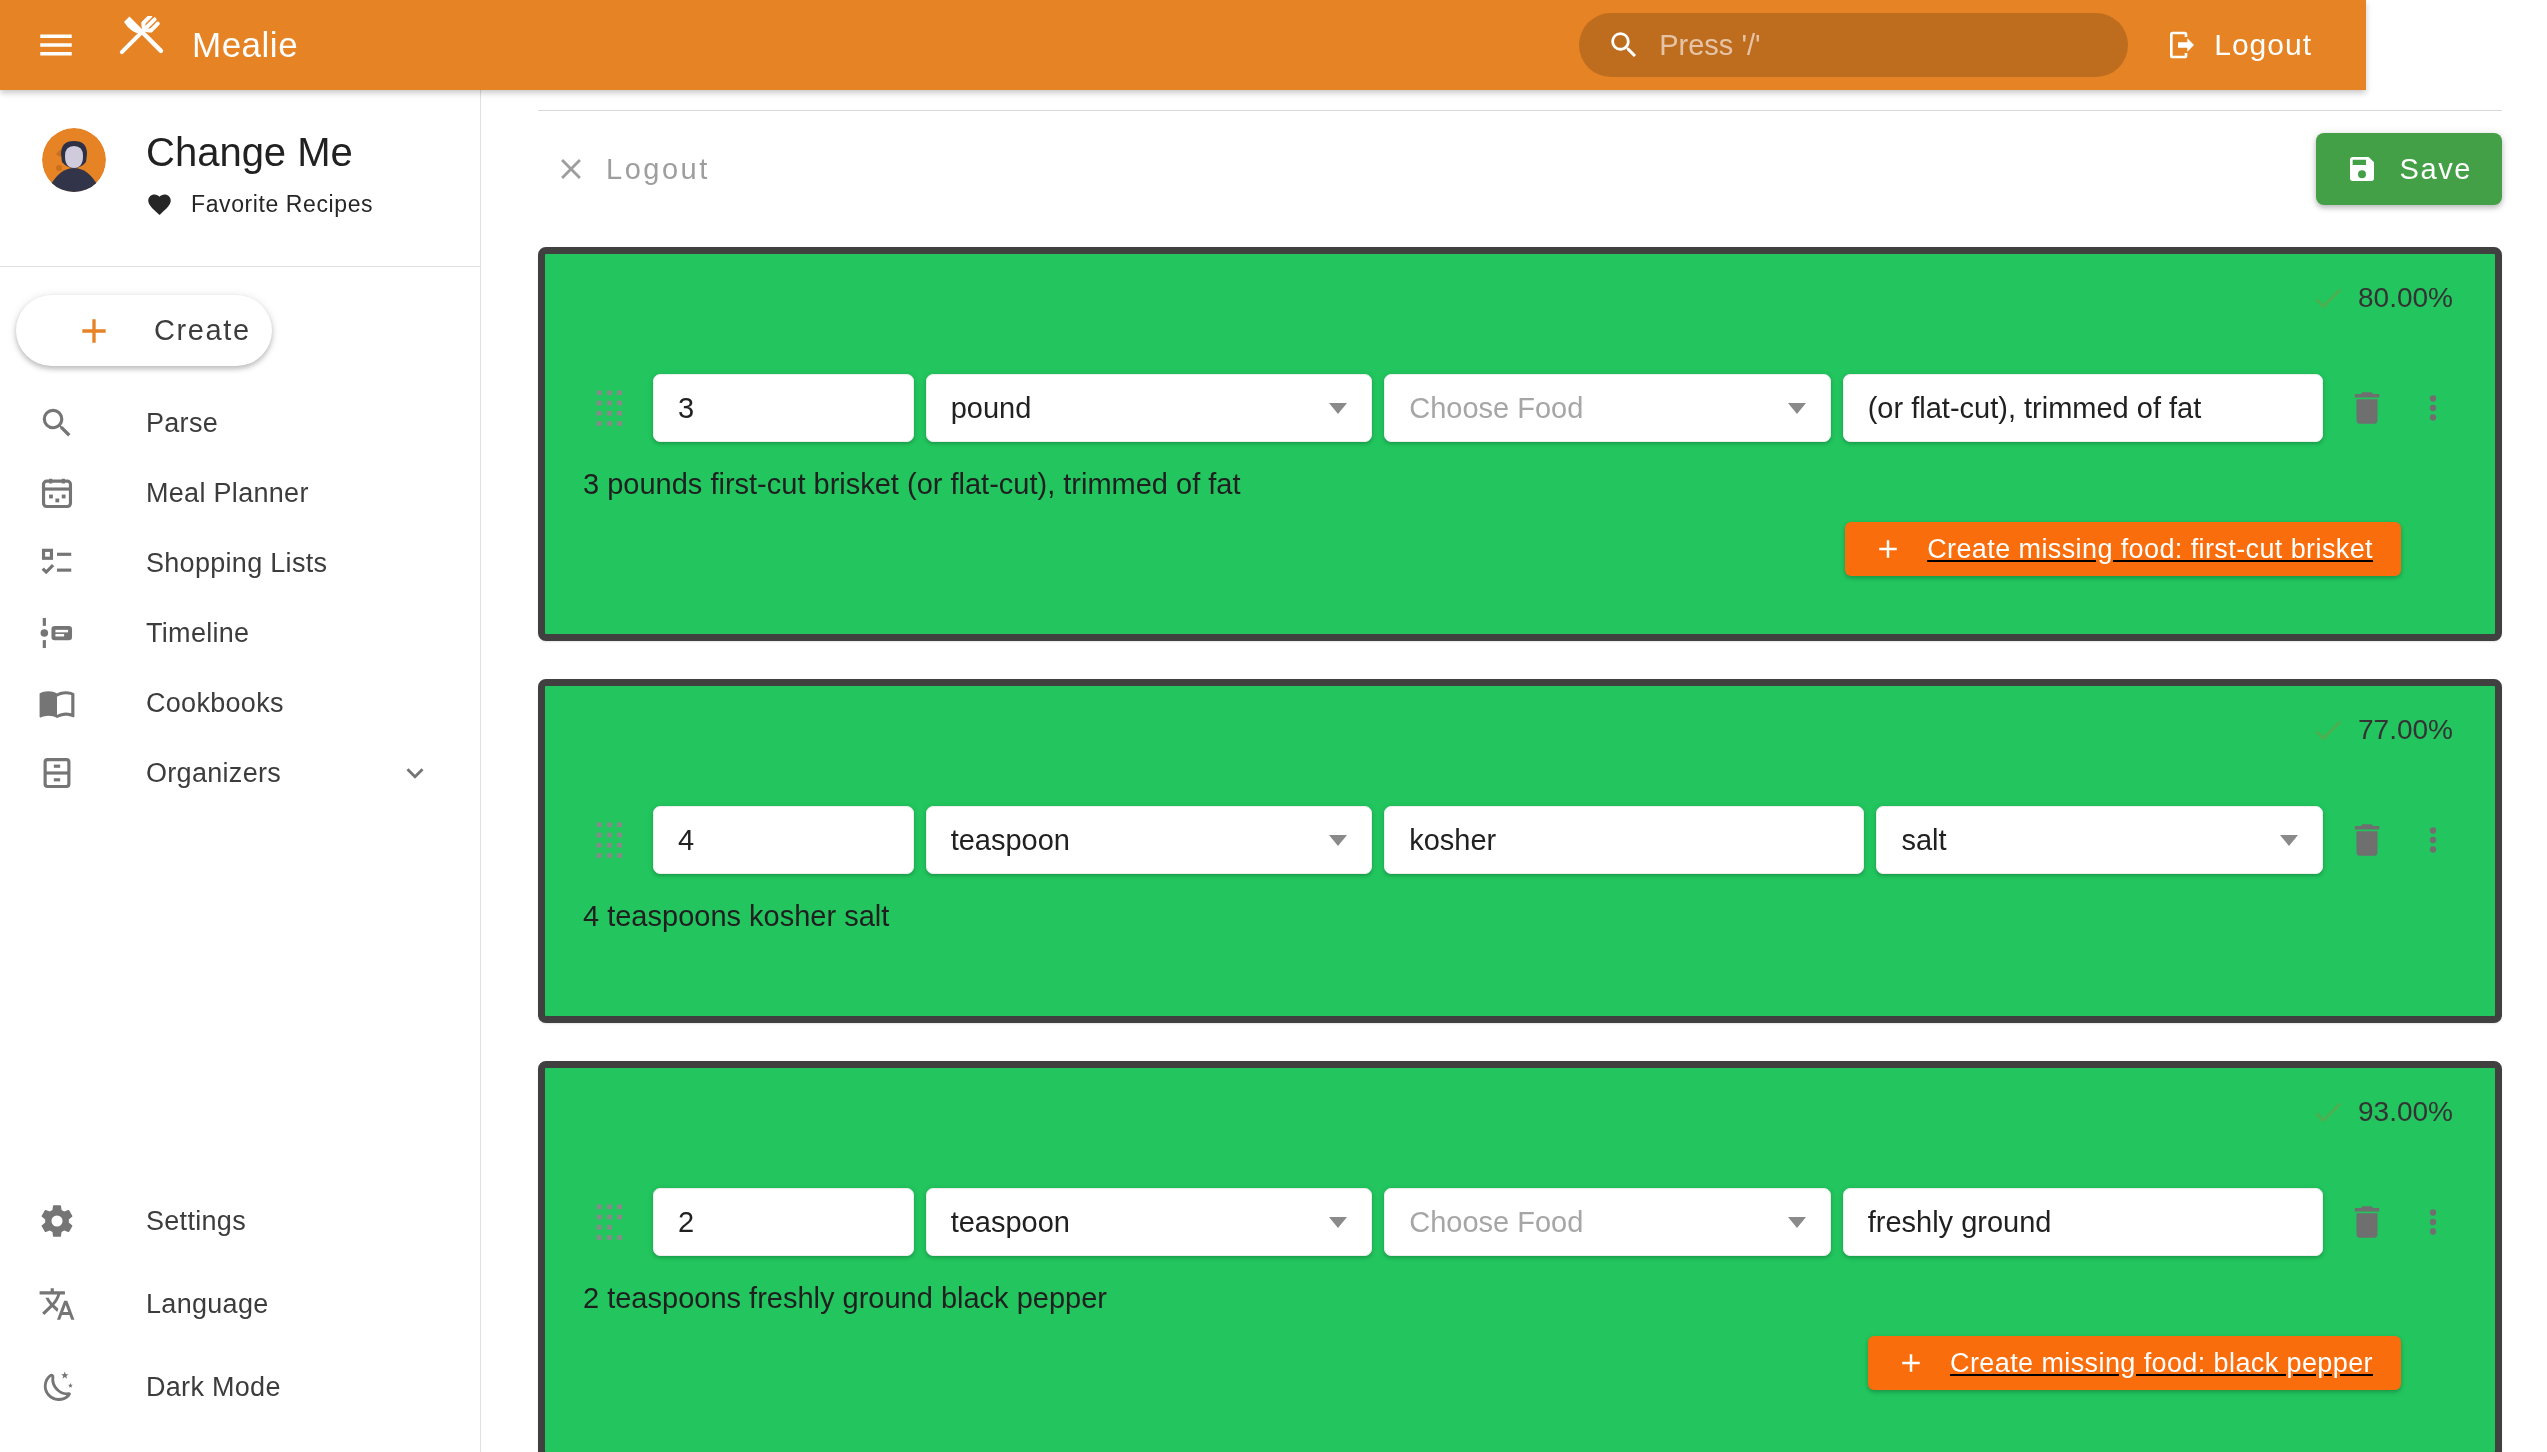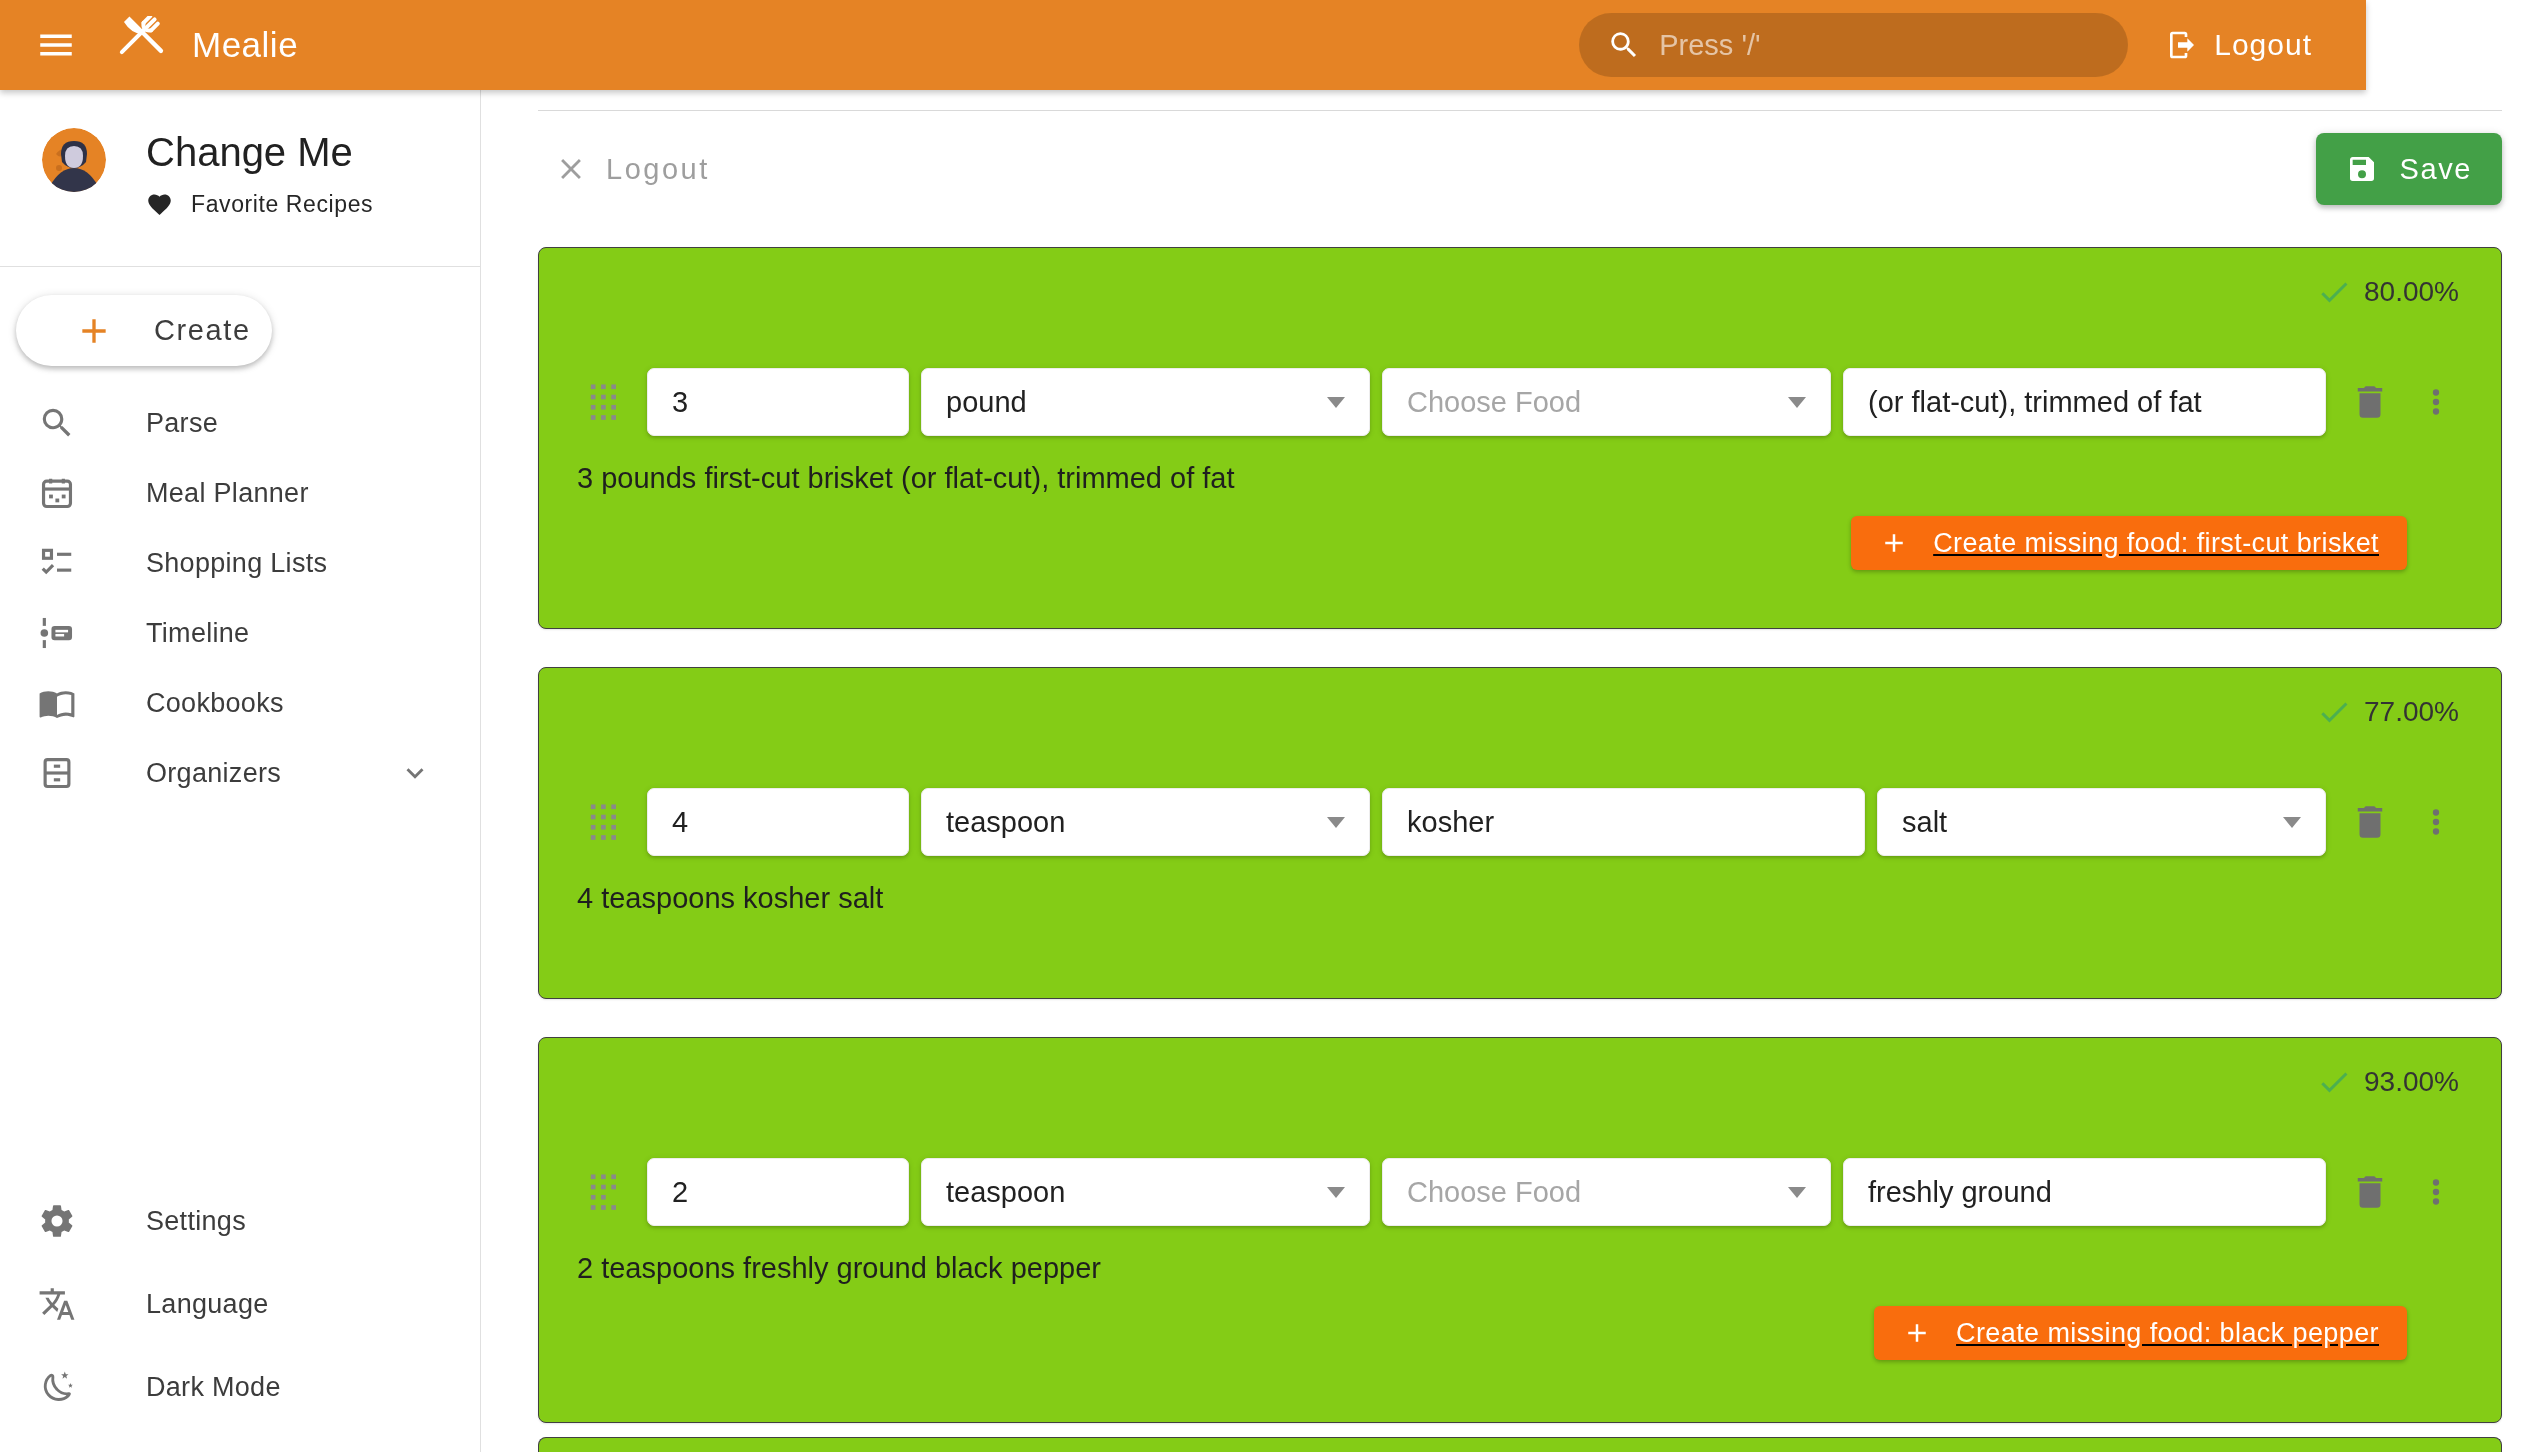--- a/index.html
+++ b/index.html
@@ -71,22 +71,22 @@
                 cursor:pointer; padding-left:16px; }
   .toolbar-spacer { flex:1; }
   .btn { height:72px; border-radius:8px; display:flex; align-items:center;
          padding:0 30px; color:#fff; font-size:29px; font-weight:500;
          letter-spacing:1.6px; cursor:pointer;
          box-shadow:0 3px 5px rgba(0,0,0,0.2), 0 1px 10px rgba(0,0,0,0.12); }
   .btn svg { margin-right:22px; }
   .btn.parse { background:#1976D2; }
   .btn.save  { background:#43A047; margin-left:18px; }
 
-  .card { border:1px solid #404040; border-radius:8px; margin-top:32px;
-          padding:26px 36px 18px 36px; background:#84cc16;
+  .card { border:7px solid #404040; border-radius:8px; margin-top:32px;
+          padding:26px 36px 18px 36px; background:#22c55e;
           box-shadow:0 1px 2px rgba(0,0,0,0.10); }
   .card + .card { margin-top:38px; }
   .pad-b-58 { padding-bottom:58px; }
   .pad-b-80 { padding-bottom:80px; }
   .pad-b-62 { padding-bottom:62px; }
 
   .conf-row { display:flex; justify-content:flex-end; align-items:center;
               gap:12px; height:36px; padding-right:6px; }
   .conf-row svg { color:#4CAF50; }
   .conf-text { font-size:28px; color:#333; }

